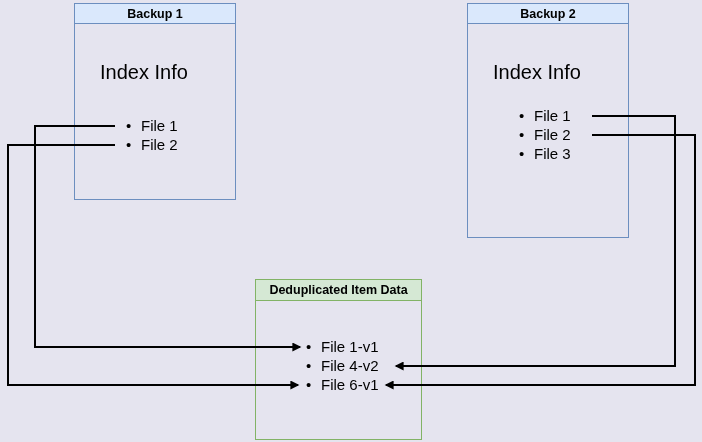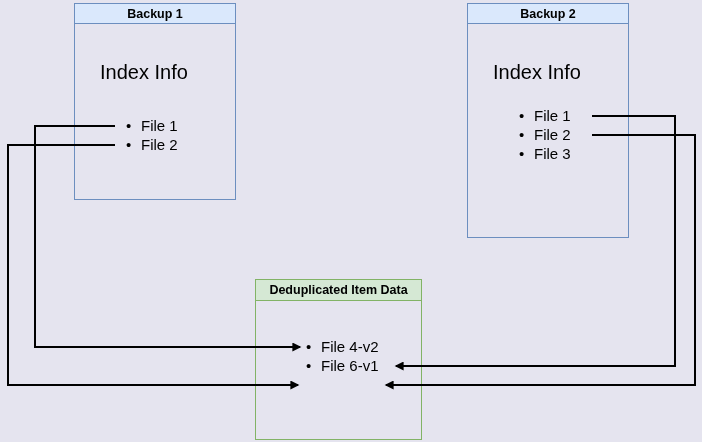--- a/index.html
+++ b/index.html
@@ -114,20 +114,21 @@
     <ul class="files">
       <li>File 1</li>
       <li>File 2</li>
       <li>File 3</li>
     </ul>
   </section>
 
   <section id="dedup" class="box green" style="left:255px; top:279px; width:167px; height:161px;">
     <header>Deduplicated Item Data</header>
     <ul class="files">
+      <li>File 1-v1</li>
       <li>File 4-v2</li>
       <li>File 6-v1</li>
     </ul>
   </section>
 
   <svg class="arrows" width="702" height="442" viewBox="0 0 702 442">
     <defs>
       <marker id="arrowhead" viewBox="0 0 10 10" refX="8.5" refY="5" markerWidth="6" markerHeight="4.5" orient="auto">
         <path d="M 0 0 L 10 5 L 0 10 z"></path>
       </marker>

